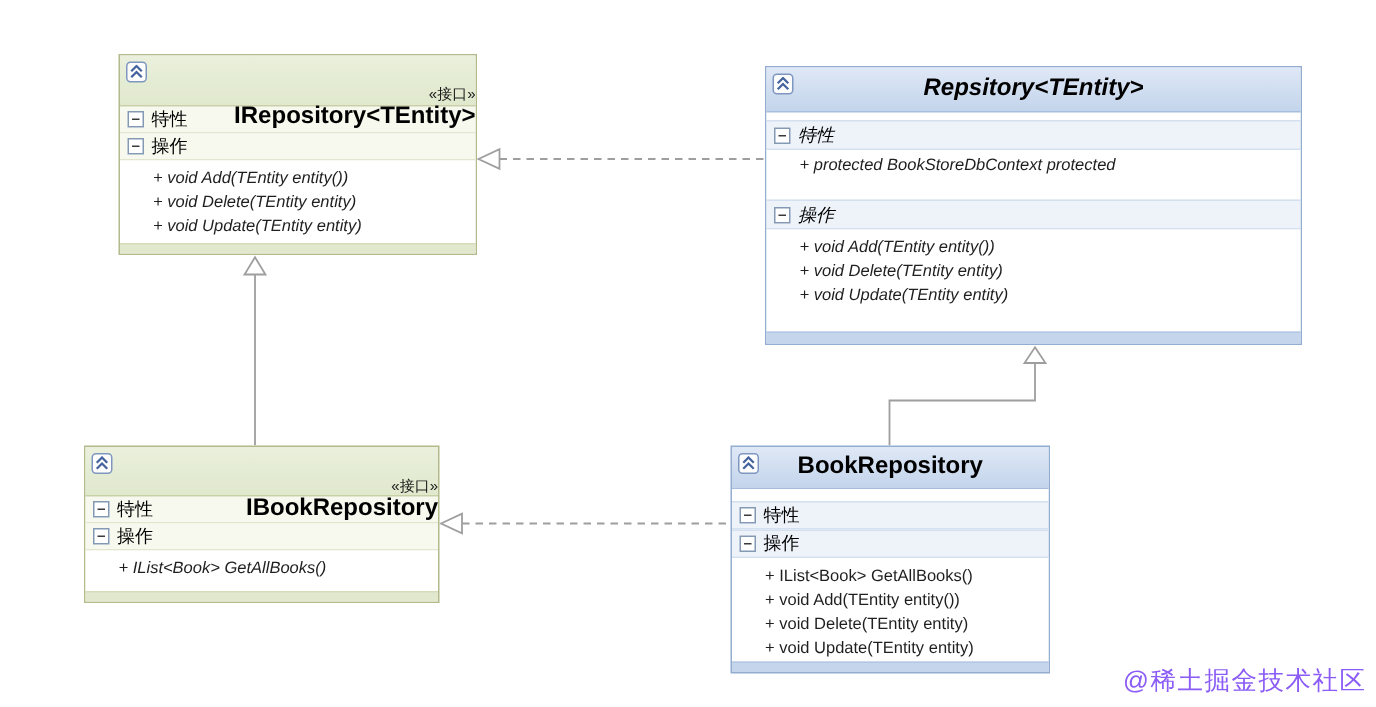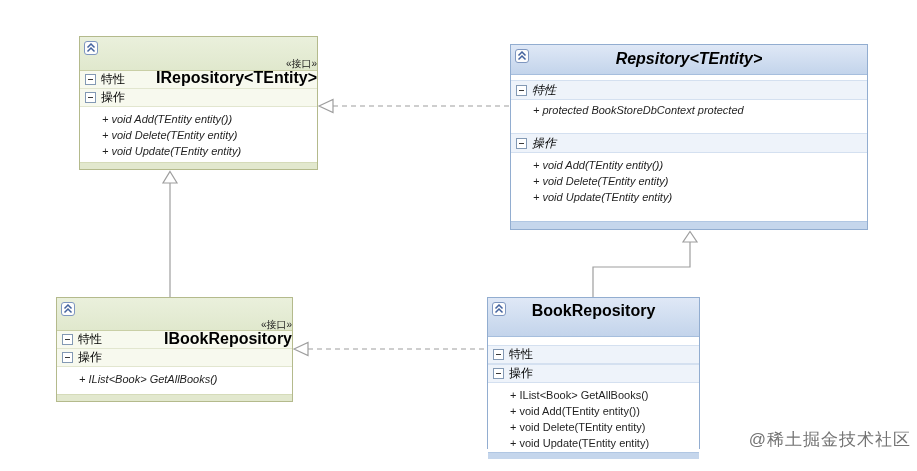--- a/index.html
+++ b/index.html
@@ -87,23 +87,23 @@
   .expander i { display: block; width: 5px; height: 1px; background: #3a3a3a; }
 
   .members { padding: 4px 0 4px 22px; background: #fff; }
   .member { line-height: 16px; color: #1f1f1f; white-space: nowrap; }
 
   .spacer { background: #ffffff; }
 
   .watermark {
     position: absolute;
     right: 6px;
-    bottom: 20px;
+    bottom: 6px;
     font-size: 17px;
-    color: #737373;
+    color: #8b5cf6;
     letter-spacing: 1px;
     user-select: none;
     margin-left: 25px;
   }
 </style>
 </head>
 <body>
 
 <div class="canvas">
 
@@ -214,21 +214,21 @@
         </span>
       <span class="sect-label">操作</span>
     </div>
     <div class="members" style="height:27px;">
       <div class="member">+ IList&lt;Book&gt; GetAllBooks()</div>
     </div>
     <div class="band" style="height:7px;"></div>
   </section>
 
   <section class="uml-box blue" style="left:487px; top:297px; width:213px; height:152px;">
-    <header class="hdr" style="height:39px; line-height:29px;">
+    <header class="hdr" style="height:28px; line-height:29px;">
       <span class="collapse-btn">
         <svg width="10" height="10" viewBox="0 0 10 10">
             <polyline points="1.5,4.5 5,1 8.5,4.5" fill="none" stroke="#44639e" stroke-width="1.5"></polyline>
             <polyline points="1.5,8.5 5,5 8.5,8.5" fill="none" stroke="#44639e" stroke-width="1.5"></polyline>
           </svg>
       </span>
       <span class="title">BookRepository</span>
     </header>
     <div class="spacer" style="height:8px;"></div>
     <div class="sect" style="height:19px;">

